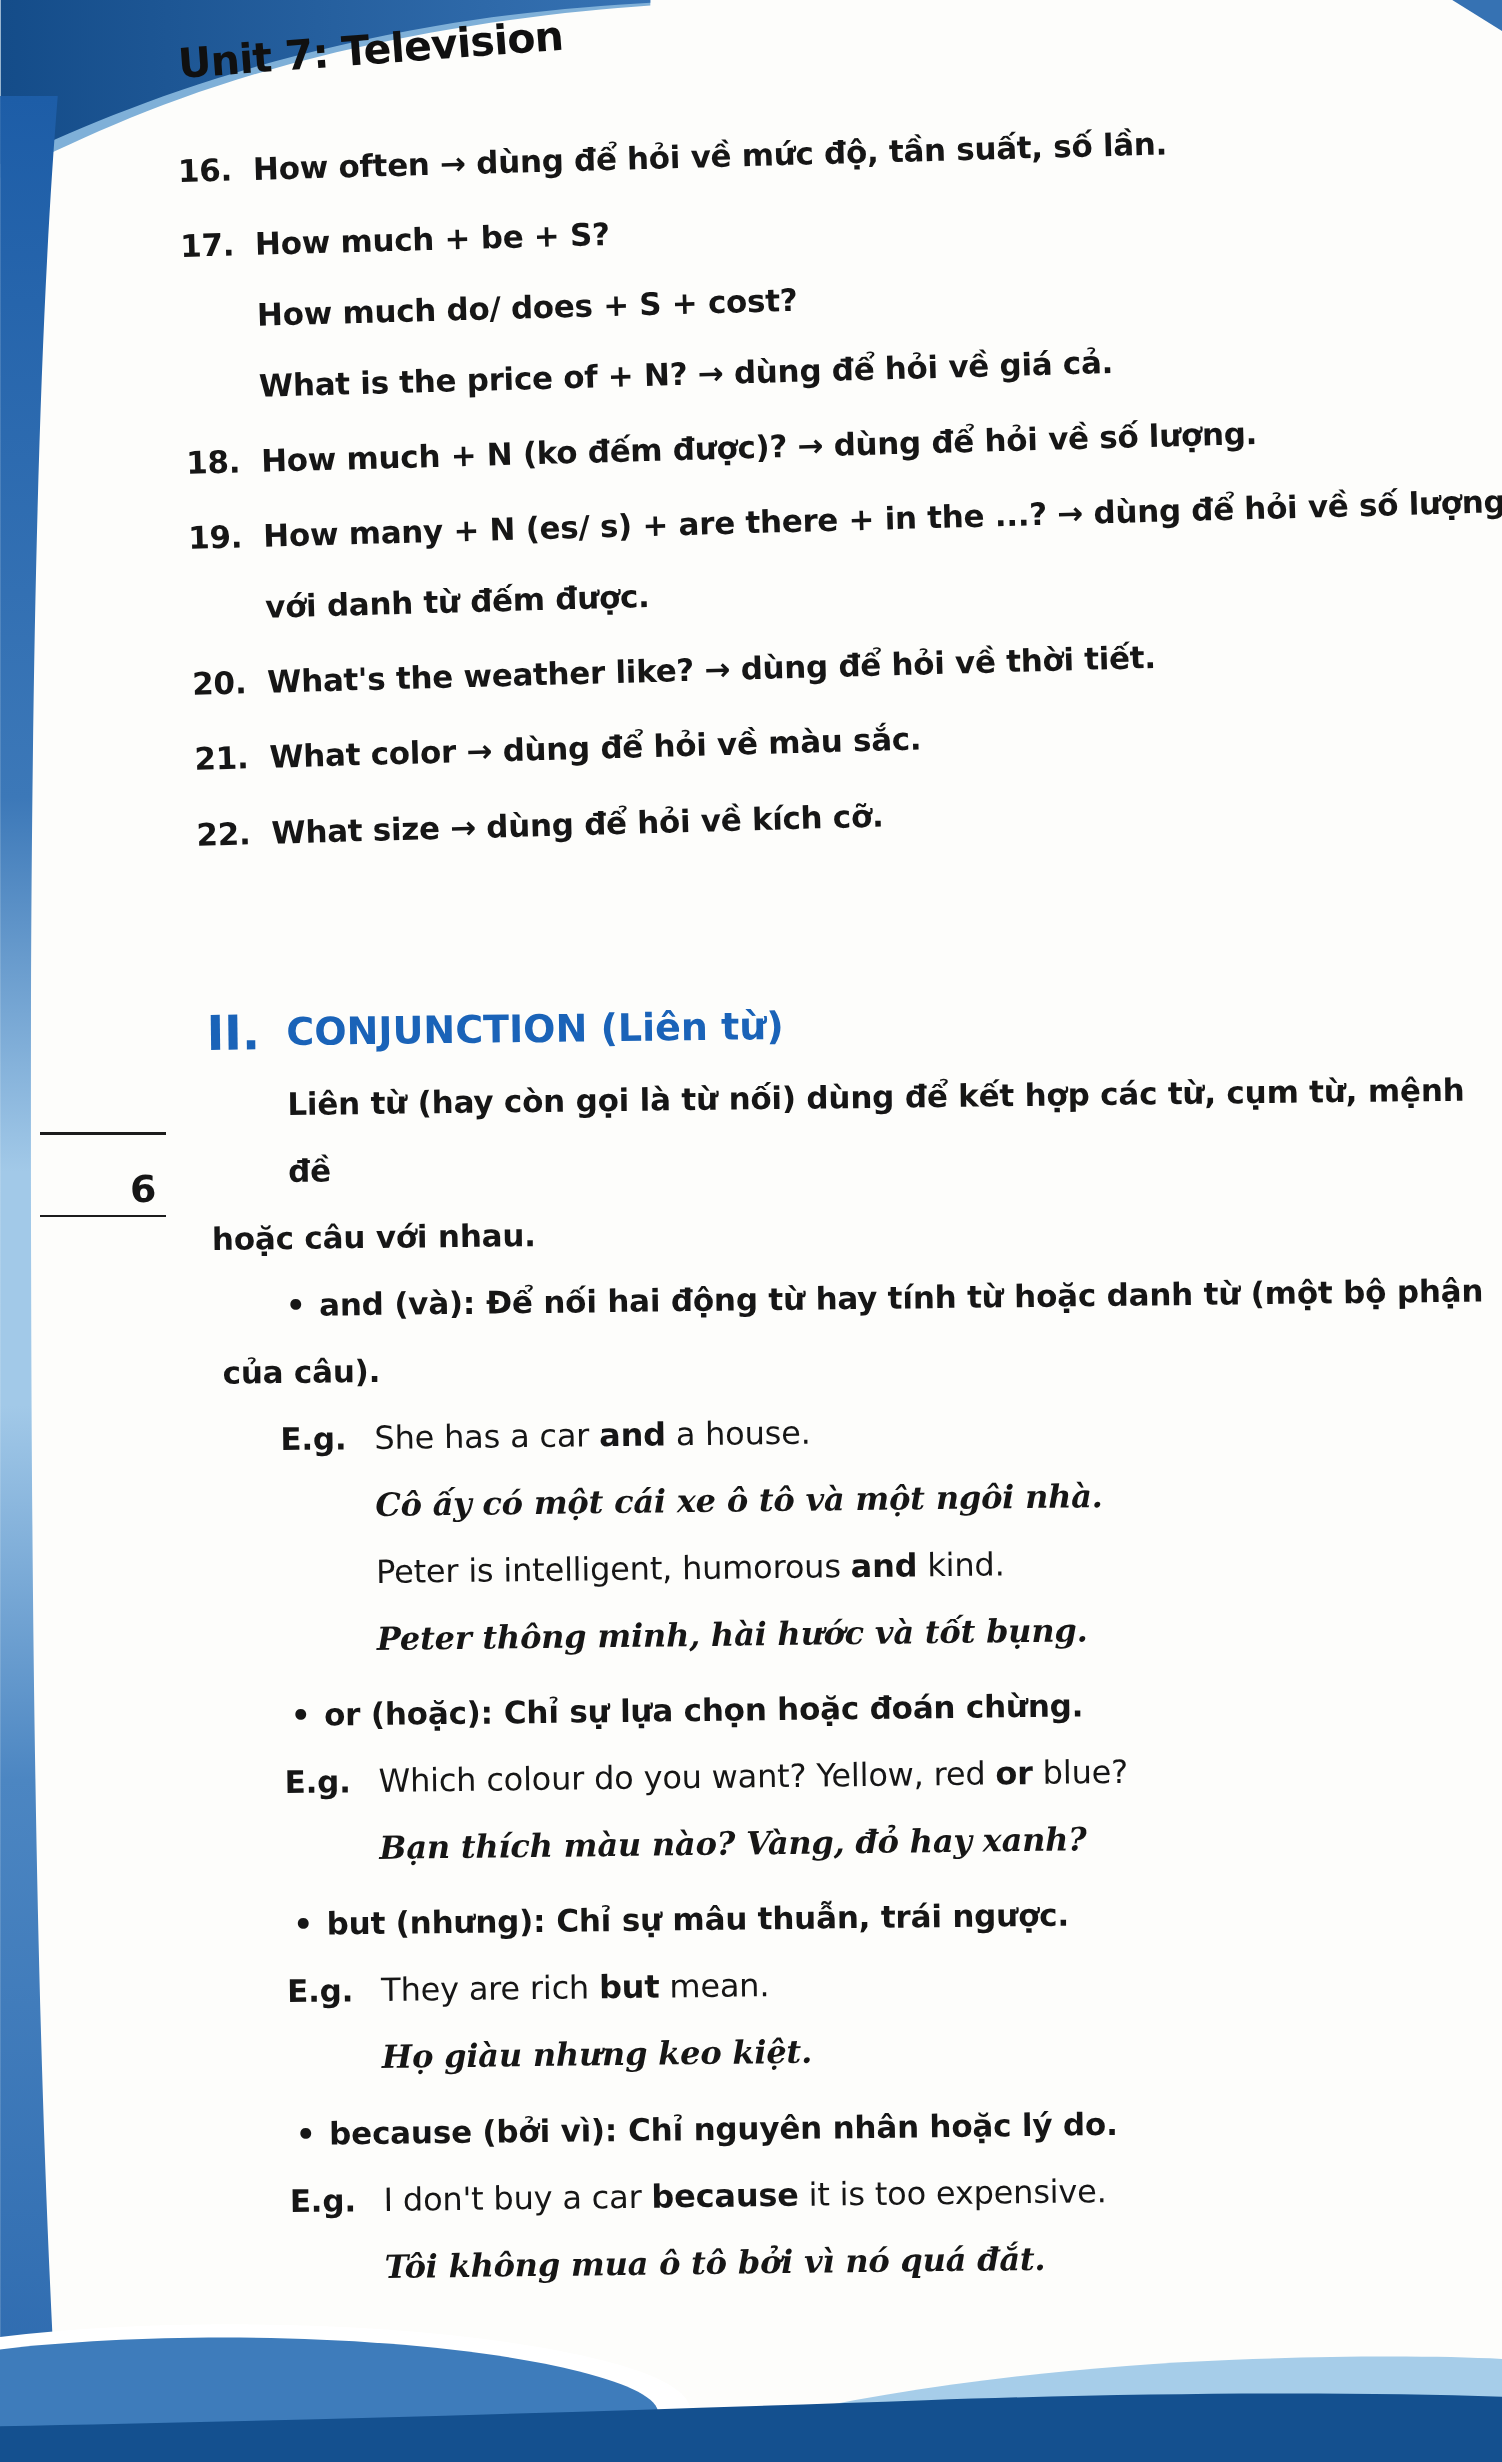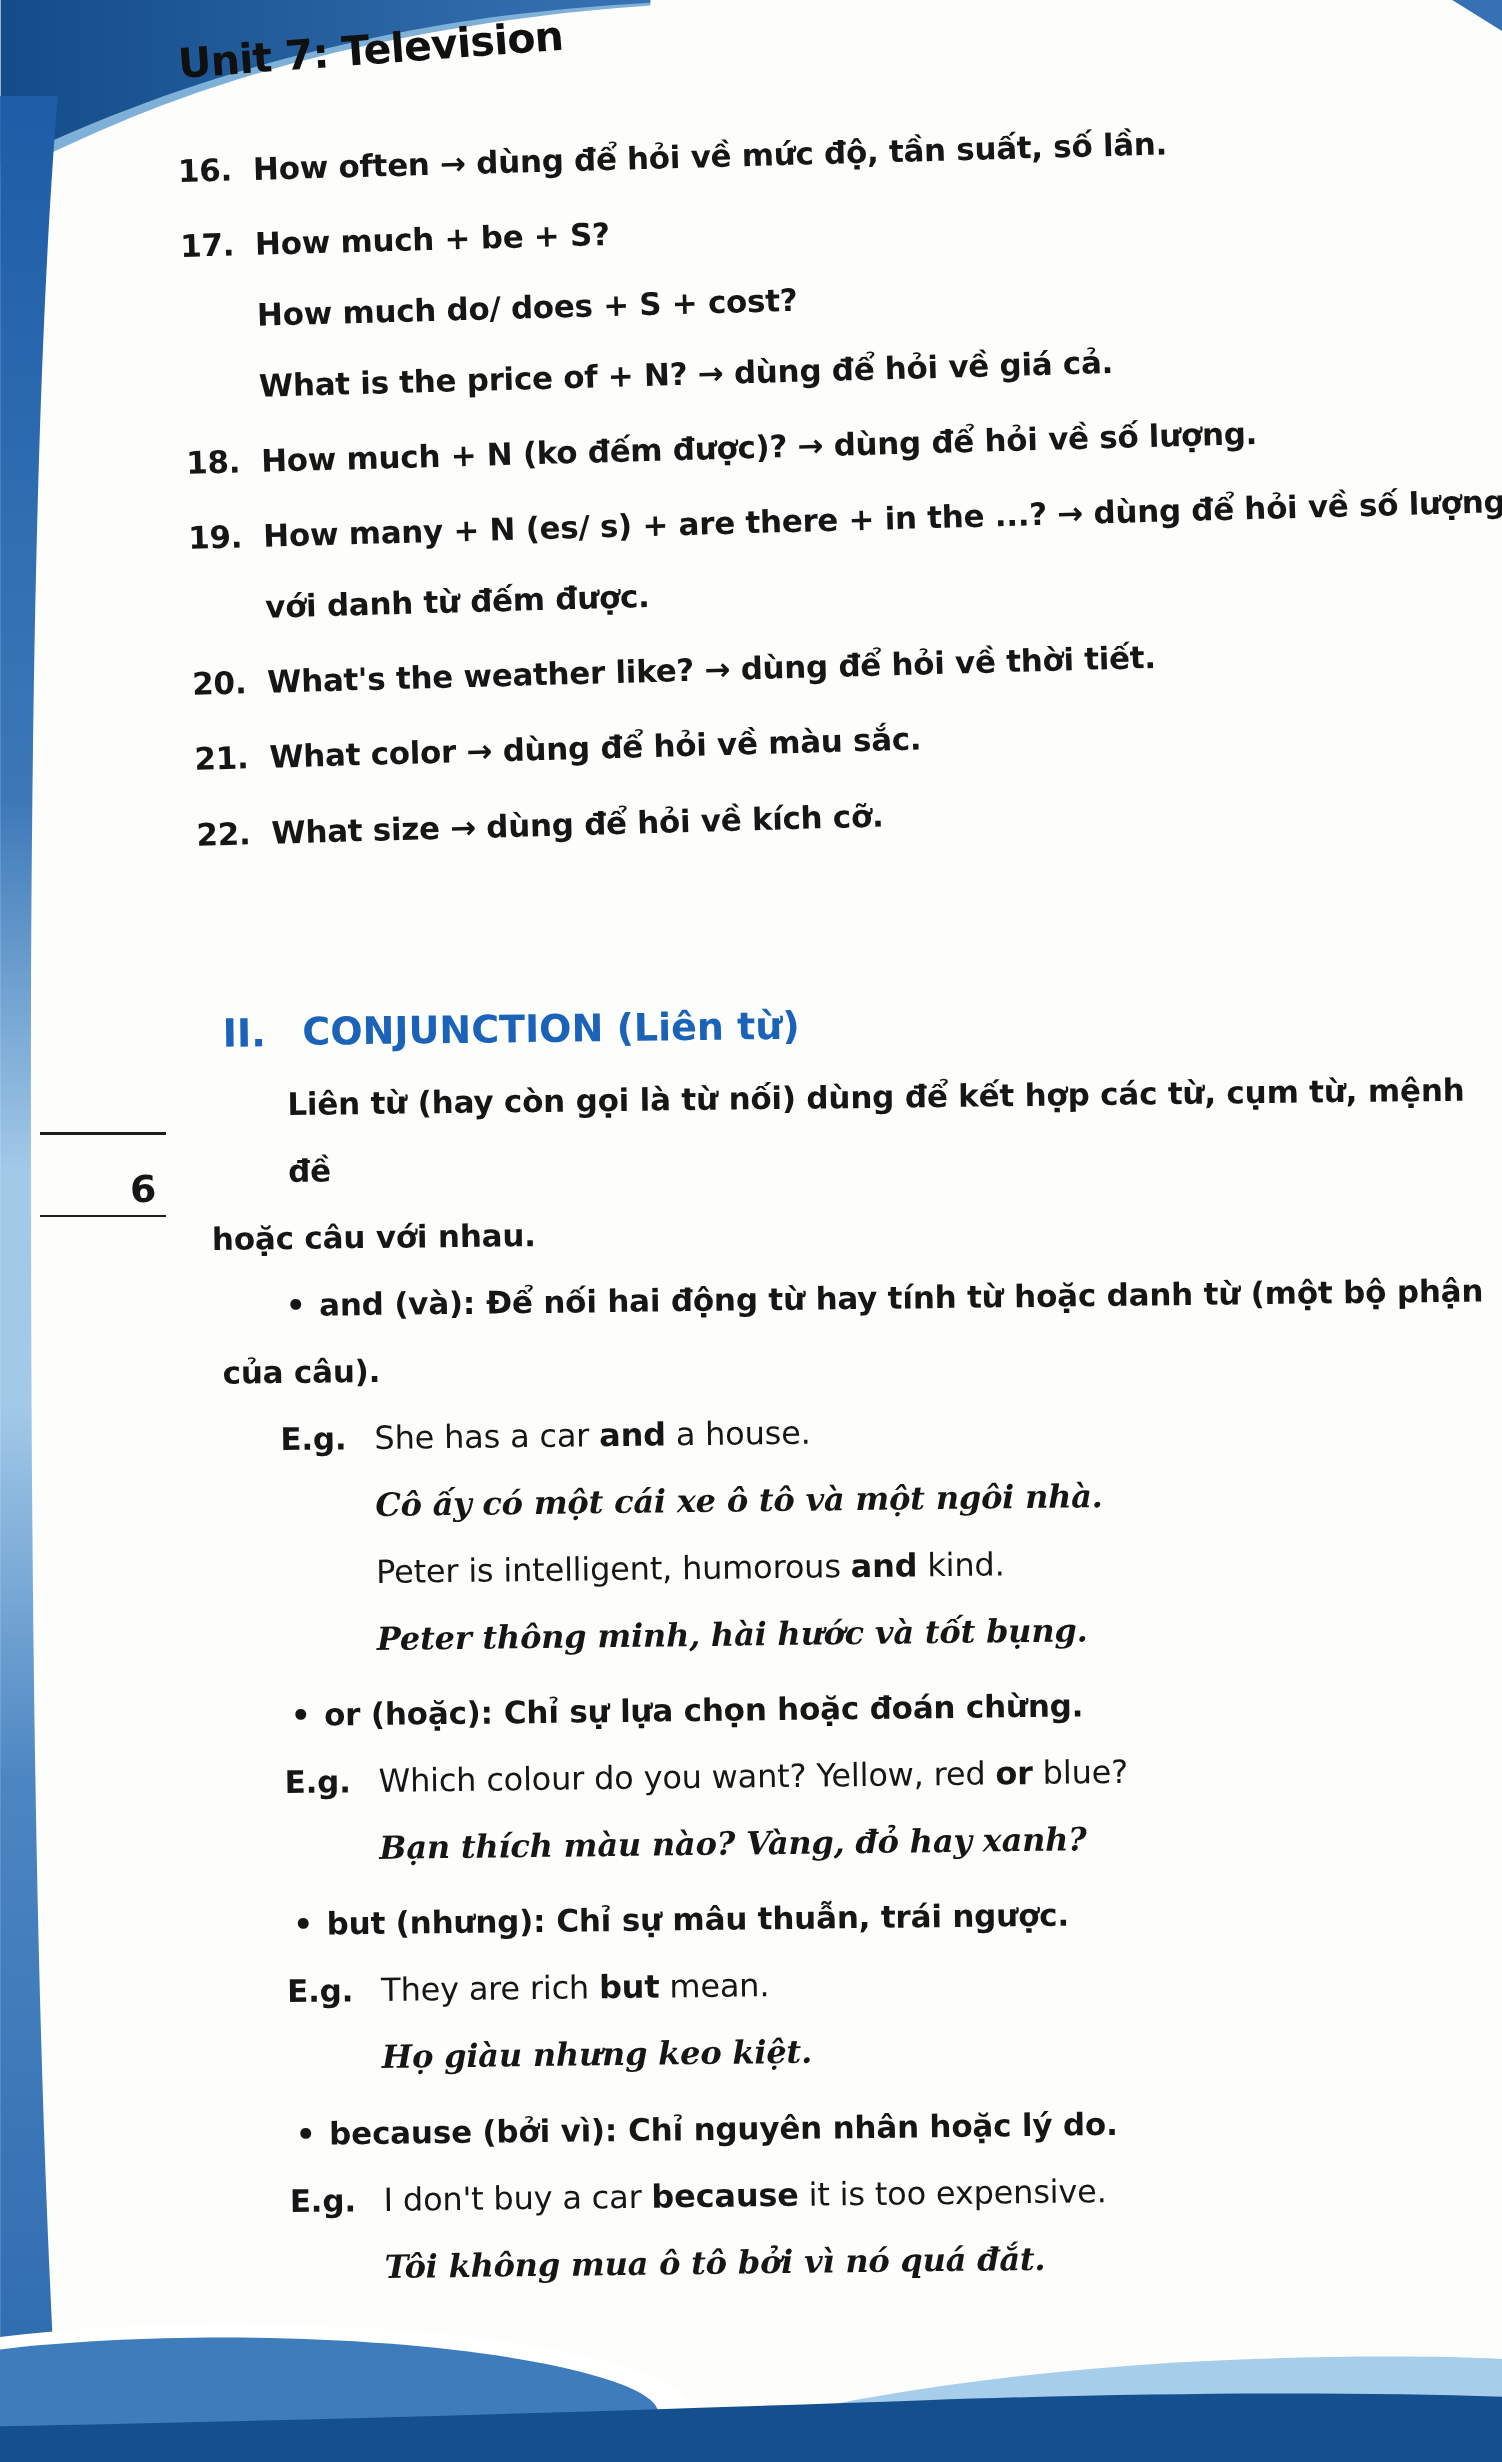--- a/index.html
+++ b/index.html
@@ -44,21 +44,21 @@
     font-size: 31px; font-weight: 700; line-height: 71px; letter-spacing: -0.3px;
   }
   .q-lines { flex: 1; font-size: 31px; font-weight: 700; line-height: 71px; letter-spacing: -0.3px; }
 
   .conj-section {
     position: absolute; left: 0; top: 995px; width: 1503px;
     transform: rotate(-0.7deg); transform-origin: 206px 0;
     font-size: 31px; font-weight: 700; letter-spacing: -0.2px; line-height: 67px;
   }
   .sec-heading { display: flex; margin-left: 206px; line-height: 77px; color: #1a63b8; }
-  .sec-num  { flex: none; width: 80px; font-size: 39px; font-weight: 700; margin-left: 16px; }
+  .sec-num  { flex: none; width: 80px; font-size: 48px; font-weight: 700; }
   .sec-title{ font-size: 38px; font-weight: 700; letter-spacing: 0; }
 
   .indent1 { padding-left: 286px; }
   .indent0 { padding-left: 209px; }
 
   .bullet-line { padding-left: 282px; }
   .bl-gap { margin-top: 8.2px; }
   .dot  { margin-right: 13.7px; }
   .lead { margin-right: 11px; }
   .desc-cont { padding-left: 218px; }

